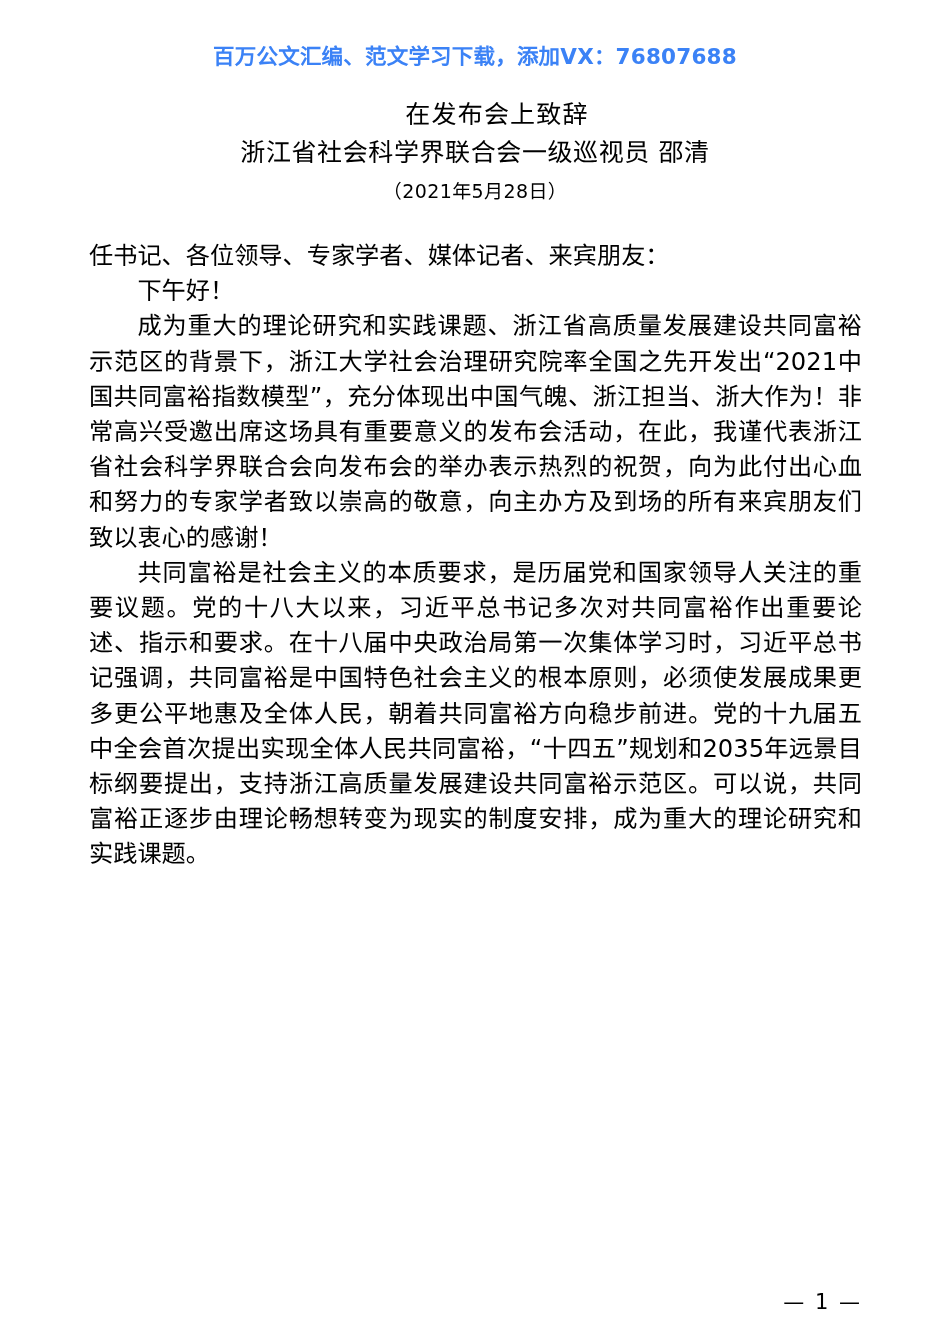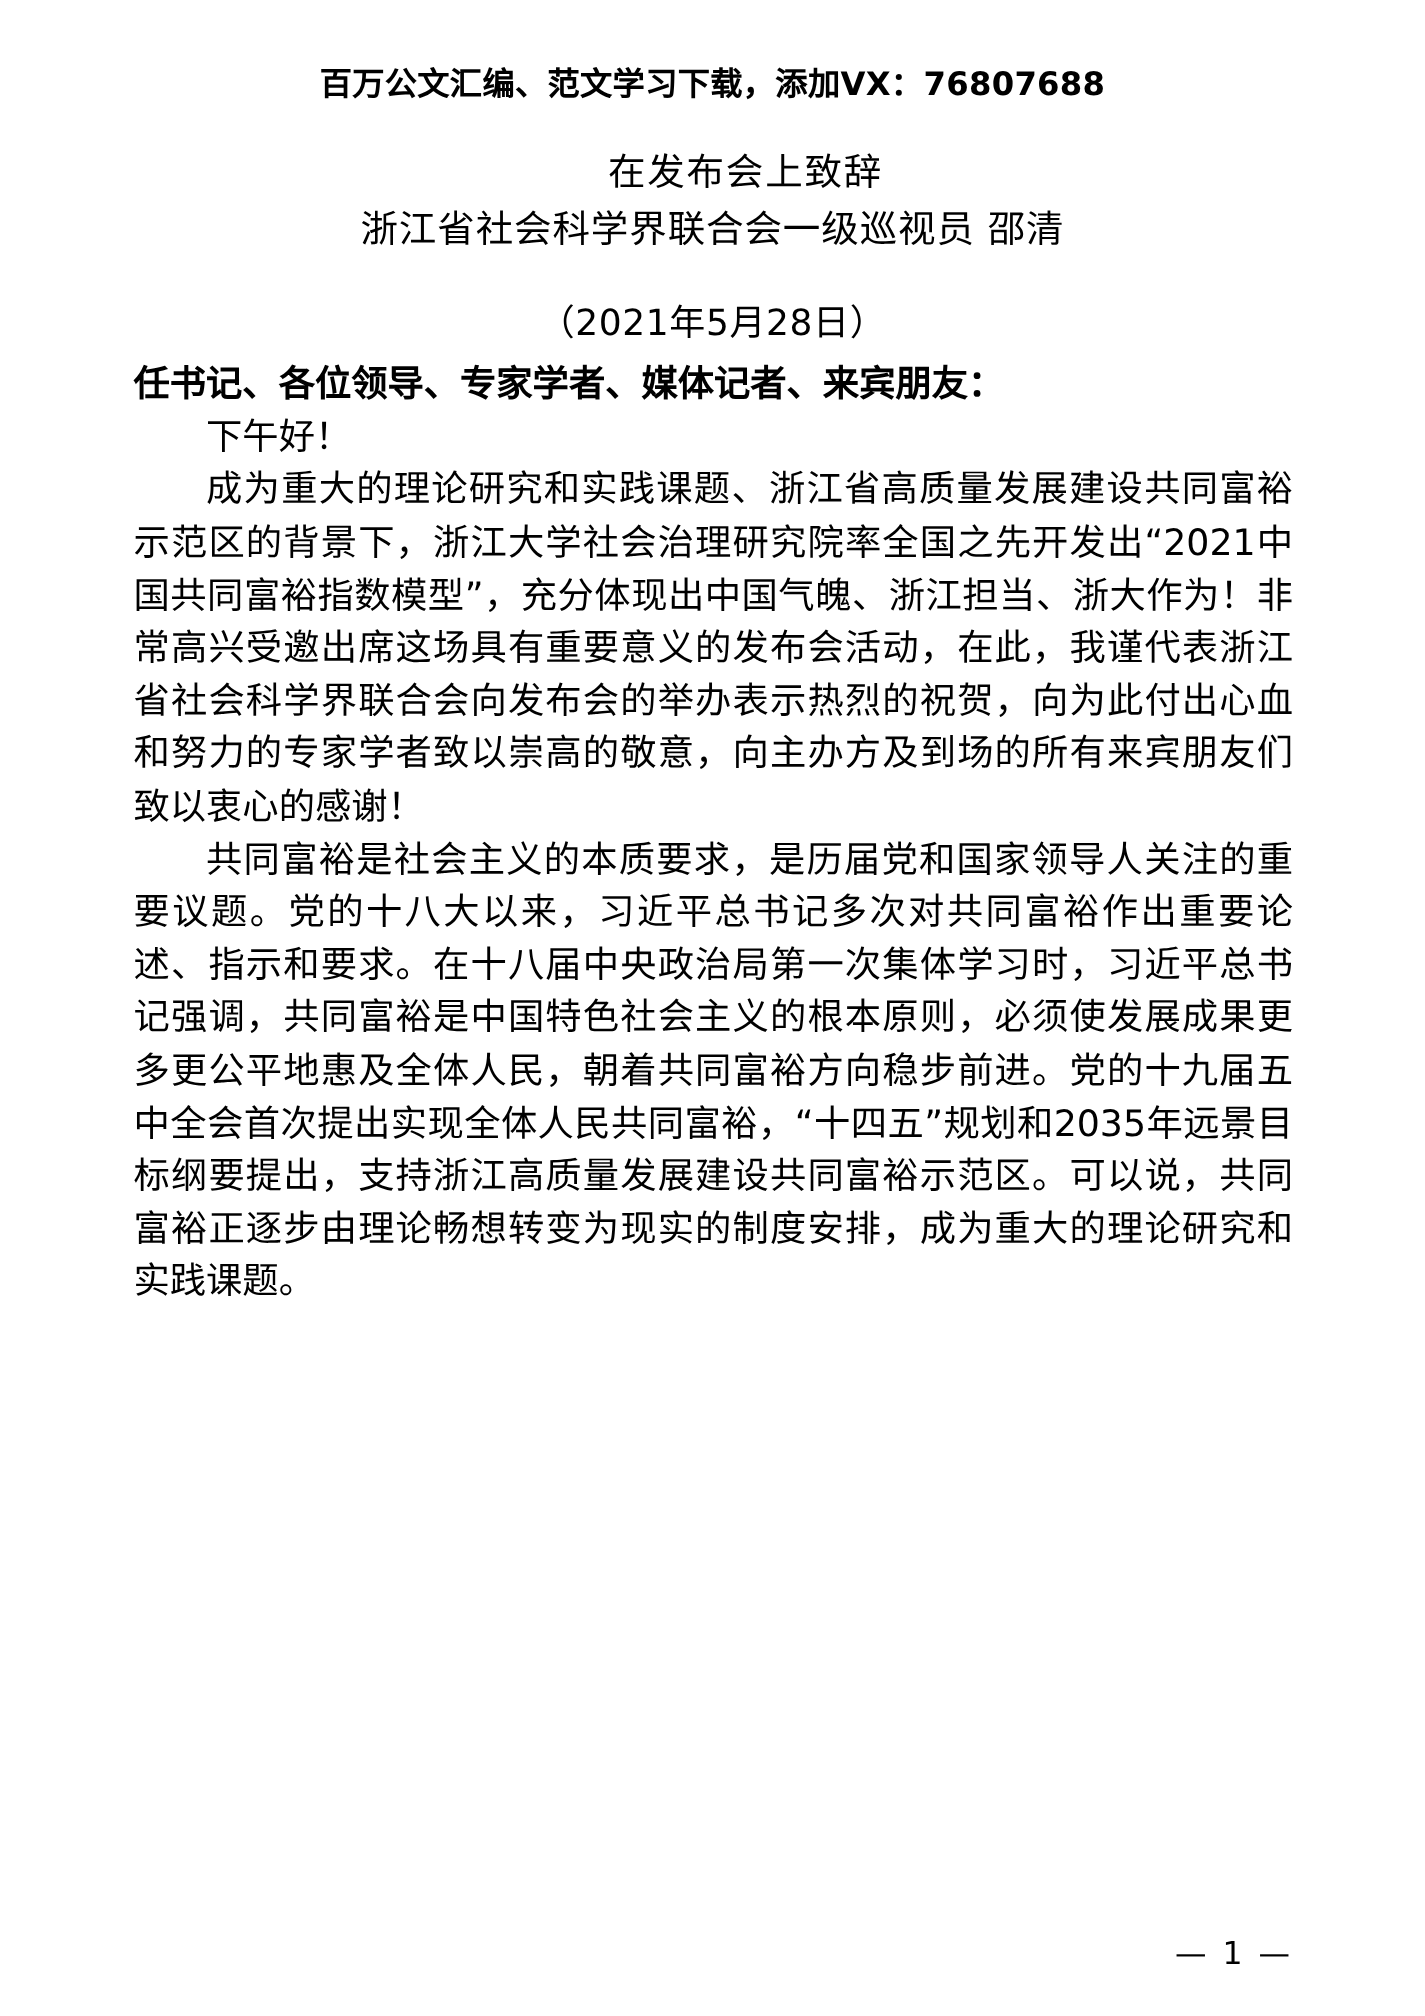--- a/index.html
+++ b/index.html
@@ -29,21 +29,21 @@
   
   .promo-banner {
     position: absolute;
     top: 44px;
     left: 0;
     width: 950px;
     text-align: center;
     font-size: 21.5px;
     line-height: 1.2;
     font-weight: 700;
-    color: #000000;
+    color: #3b82f6;
     letter-spacing: 0.2px;
     white-space: nowrap;
   }
 
   
   .title-block {
     position: absolute;
     top: 96px;
     left: 0;
     width: 950px;
@@ -56,25 +56,24 @@
     letter-spacing: 1.2px;
     margin-left: 44px;
   }
   .doc-subtitle {
     font-size: 25px;
     line-height: 38px;
     font-weight: 400;
     letter-spacing: 0.6px;
   }
   .doc-date {
-    font-size: 24px;
+    font-size: 19px;
     line-height: 38px;
     font-weight: 400;
     letter-spacing: 0.4px;
-    margin-top: 24px;
   }
 
   
   .body-content {
     position: absolute;
     top: 239px;
     left: 89px;
     width: 773px;
   }
   .para {
@@ -85,21 +84,20 @@
     text-align-last: left;
     letter-spacing: 0px;
     margin: 0;
     word-break: break-all;
   }
   .para.indent {
     text-indent: 2em;
   }
   .para.salutation {
     text-indent: 0;
-    font-weight: bold;
   }
 
   
   .footer {
     position: absolute;
     left: 0;
     top: 1290px;
     width: 950px;
     text-align: right;
     padding-right: 88px;

